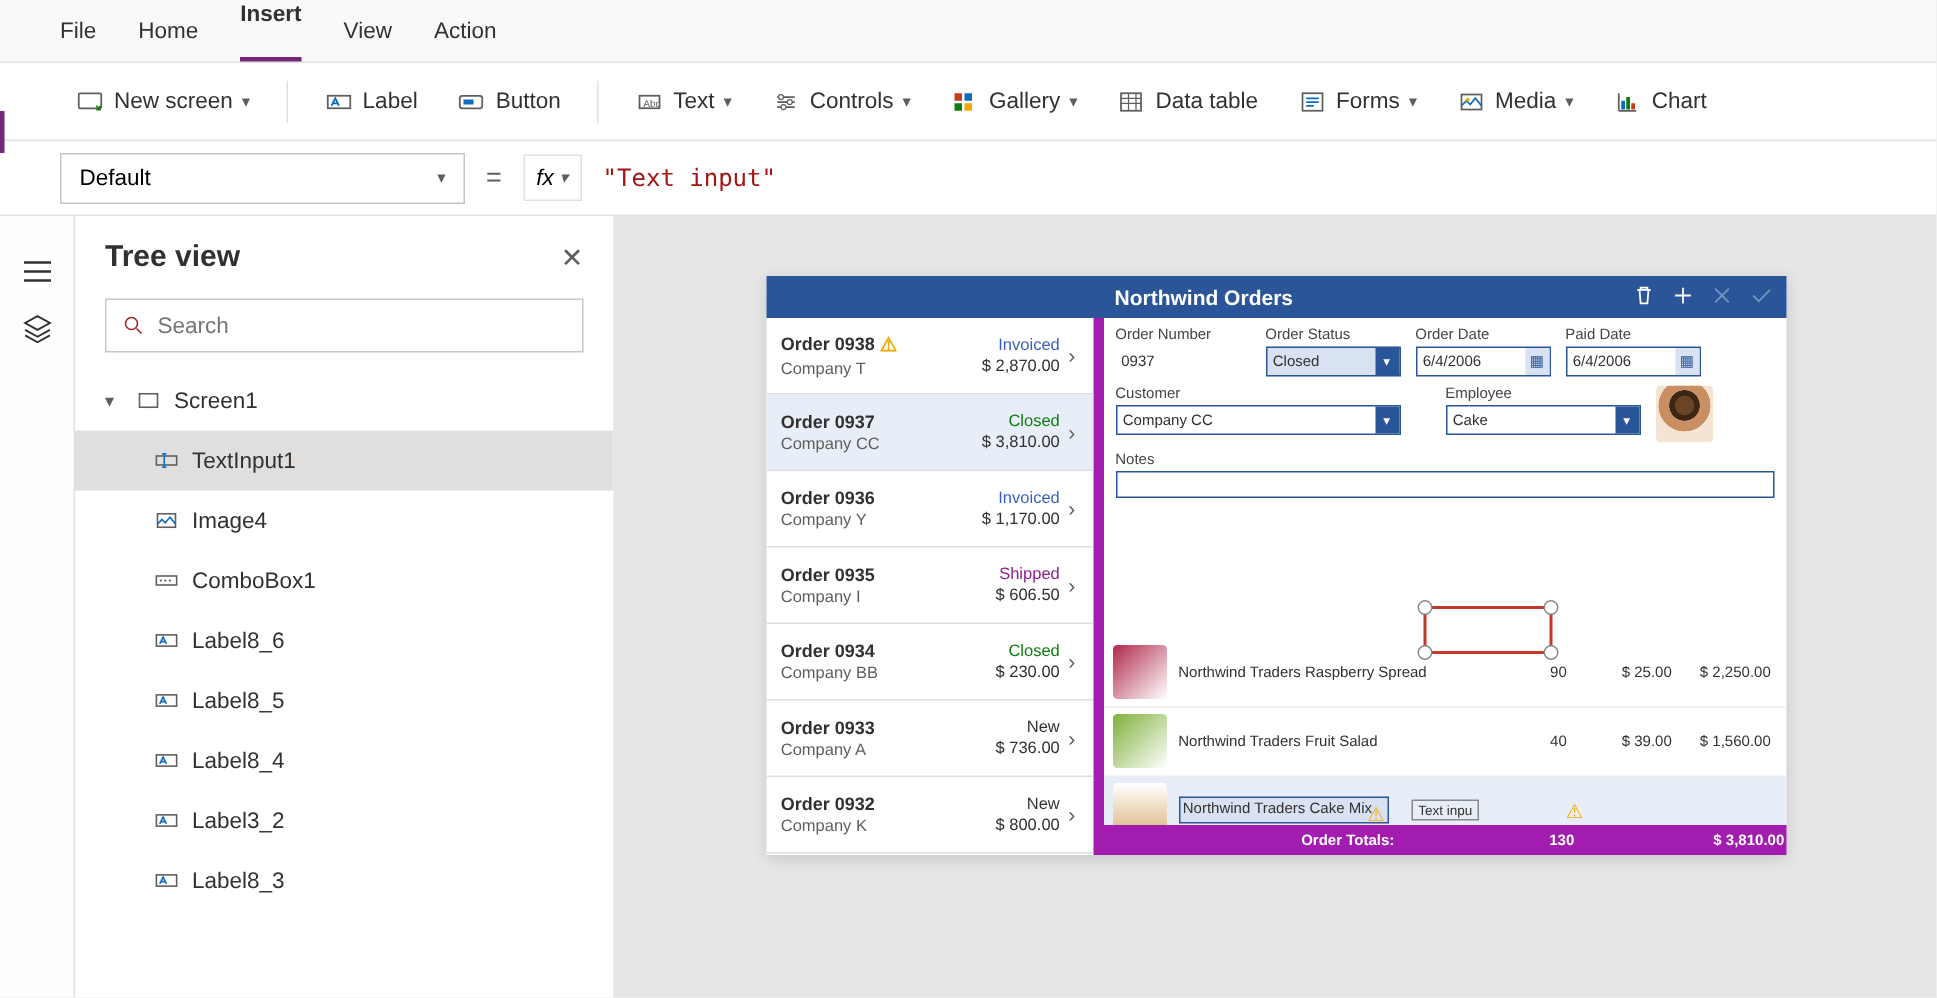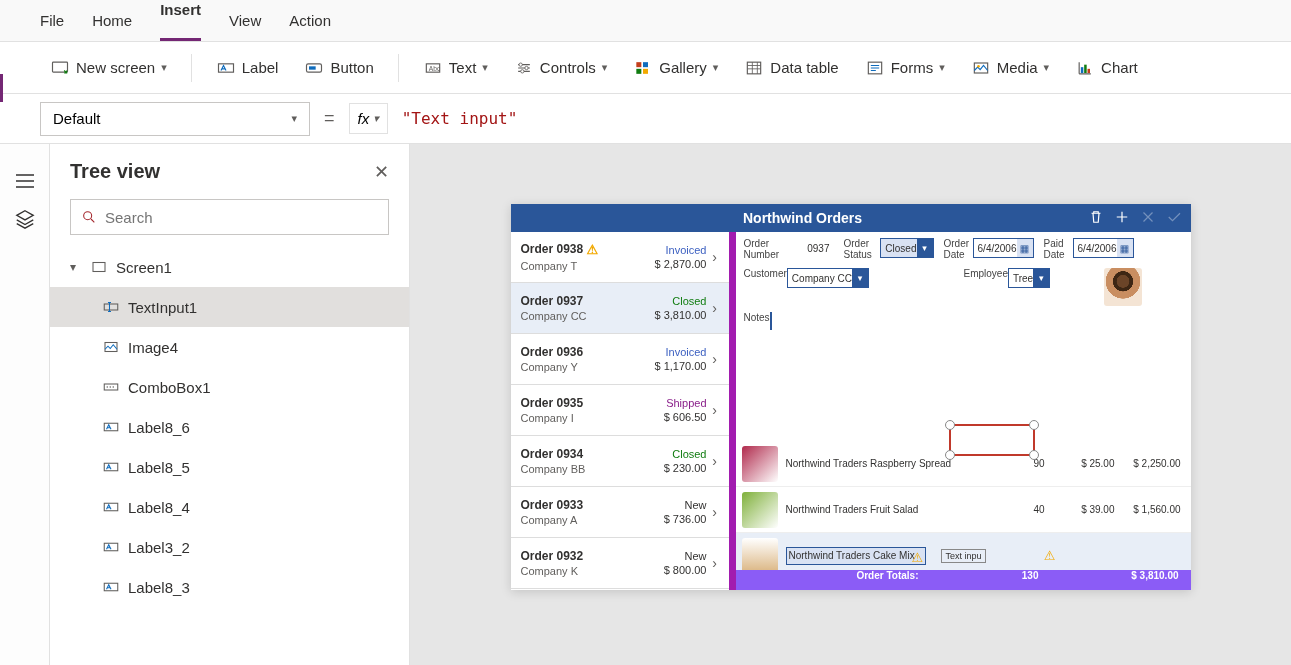--- a/index.html
+++ b/index.html
@@ -30,21 +30,21 @@
 .searchbox input{border:0;outline:0;font-size:15px;flex:1}
 .treelist{overflow-y:auto;height:calc(100% - 110px);position:relative}
 .treelist::-webkit-scrollbar{width:8px}
 .treelist::-webkit-scrollbar-thumb{background:#c8c6c4}
 .tnode{display:flex;align-items:center;gap:8px;height:40px;padding-left:20px;font-size:15px;color:#323130;cursor:pointer}
 .tnode.selected{background:#e1dfdd}
 .tnode.child{padding-left:52px}
 .tnode .expander{width:12px;font-size:12px;color:#605e5c}
 .tnode svg{width:18px;height:18px}
 .canvas{flex:1;background:#e6e6e6;position:relative;overflow:hidden;display:flex;align-items:flex-start;justify-content:center}
-.appframe{margin-top:60px;width:680px;height:386px;background:#fff;box-shadow:0 2px 10px rgba(0,0,0,0.15);font-size:11px;color:#323130;position:relative}
+.appframe{margin-top:40px;width:680px;height:386px;background:#fff;box-shadow:0 2px 10px rgba(0,0,0,0.15);font-size:11px;color:#323130;position:relative}
 .apptitle{height:28px;background:#2a5699;color:#fff;display:flex;align-items:center;padding:0 8px}
 .apptitle .t{flex:1;text-align:center;font-weight:600;font-size:14px}
 .apptitle .iconbar{display:flex;gap:8px}
 .apptitle .iconbar svg{width:18px;height:18px;stroke:#fff;fill:none;stroke-width:1.6}
 .apptitle .iconbar .dim svg{opacity:.35}
 .appbody{display:flex;height:calc(100% - 28px)}
 .orderlist{width:225px;border-right:7px solid #a21caf;overflow:hidden}
 .orow{height:51px;border-bottom:1px solid #ddd;padding:6px 6px 6px 10px;display:flex;align-items:center;position:relative}
 .orow.sel{background:#e8eef7}
 .orow .info{flex:1}
@@ -53,21 +53,21 @@
 .orow .st{text-align:right;font-size:11px}
 .orow .amt{color:#323130;margin-top:2px}
 .st-invoiced{color:#3b5fc0}
 .st-closed{color:#107c10}
 .st-shipped{color:#8a1f8a}
 .st-new{color:#323130}
 .orow .arr{width:16px;text-align:center;color:#605e5c;font-size:14px}
 .warn{color:#f2a900;font-size:13px;vertical-align:middle}
 .detail{flex:1;padding:6px 8px 0 8px;position:relative;display:flex;flex-direction:column}
 .frow{display:flex;gap:10px;margin-bottom:6px}
-.fcol{display:flex;flex-direction:row;flex:1}
+.fcol{display:flex;flex-direction:column;flex:1}
 .fcol label{font-size:10px;color:#444;margin-bottom:2px}
 .finput,.fsel{height:20px;border:1px solid #2a5699;font-size:10px;padding:0 4px;background:#fff;display:flex;align-items:center;justify-content:space-between}
 .fsel.blue{background:#d9e2f3}
 .fsel .dd{width:16px;height:100%;background:#2a5699;color:#fff;display:flex;align-items:center;justify-content:center;font-size:9px;margin-right:-4px}
 .finput.date .cal{width:16px;height:100%;background:#d9e2f3;color:#2a5699;display:flex;align-items:center;justify-content:center;margin-right:-4px}
 .notesbox{height:18px;border:1px solid #2a5699;margin-bottom:6px}
 .avatar{width:38px;height:38px;border-radius:3px;background:radial-gradient(circle at 50% 35%,#6b4428 20%,#3d2614 21%,#3d2614 32%,#c98e61 33%,#c98e61 55%,transparent 56%),#f4e4d4}
 .prodhdr{height:20px;background:#2a5699;color:#fff;display:flex;align-items:center;font-size:10px;padding:0 6px;margin:0 -8px}
 .prodhdr .ph-name{flex:1}
 .prodhdr .ph-q{width:60px;text-align:right}
@@ -76,21 +76,21 @@
 .prodrows{flex:1;overflow:hidden;margin:0 -8px}
 .prow{height:46px;display:flex;align-items:center;padding:0 6px;border-bottom:1px solid #eee}
 .prow .thumb{width:36px;height:36px;border-radius:3px;margin-right:8px}
 .prow .pn{flex:1;font-size:10px}
 .prow .q,.prow .up,.prow .ext{text-align:right;font-size:10px}
 .prow .q{width:60px}
 .prow .up{width:70px}
 .prow .ext{width:70px;padding-right:4px}
 .prow.new{background:#e8eef7}
 .prow.new .pn{border:1px solid #2a5699;height:18px;padding:2px;background:#d9e2f3}
-.totals{height:20px;background:#8b5cf6;color:#fff;display:flex;align-items:flex-start;justify-content:flex-end;padding-right:12px;font-size:10px;font-weight:600;margin:0 -8px}
+.totals{height:20px;background:#a21caf;color:#fff;display:flex;align-items:center;justify-content:flex-end;padding-right:1px;font-size:10px;font-weight:600;margin:0 -8px}
 .totals .lbl{margin-right:60px}
 .totals .tq{width:60px;text-align:right}
 .totals .tup{width:70px}
 .totals .tx{width:70px;text-align:right}
 .selbox{position:absolute;border:2px solid #c0392b;border-radius:3px}
 .selhandle{width:10px;height:10px;background:#fff;border:1px solid #888;border-radius:50%;position:absolute}
 </style>
 </head>
 <body>
 
@@ -429,21 +429,21 @@
             <div class="fcol" style="flex:0 0 190px">
                 <label>Customer</label>
                 <div class="fsel">
                   <span>Company CC</span>
                   <span class="dd">▾</span>
                 </div>
               </div>
             <div class="fcol" style="flex:0 0 130px;margin-left:20px">
                 <label>Employee</label>
                 <div class="fsel">
-                  <span>Tree</span>
+                  <span>Cake</span>
                   <span class="dd">▾</span>
                 </div>
               </div>
             <div class="avatar"></div>
           </div>
           <div class="fcol">
               <label>Notes</label>
               <div class="notesbox"></div>
             </div>
           <div class="prodrows" id="prodrows">

